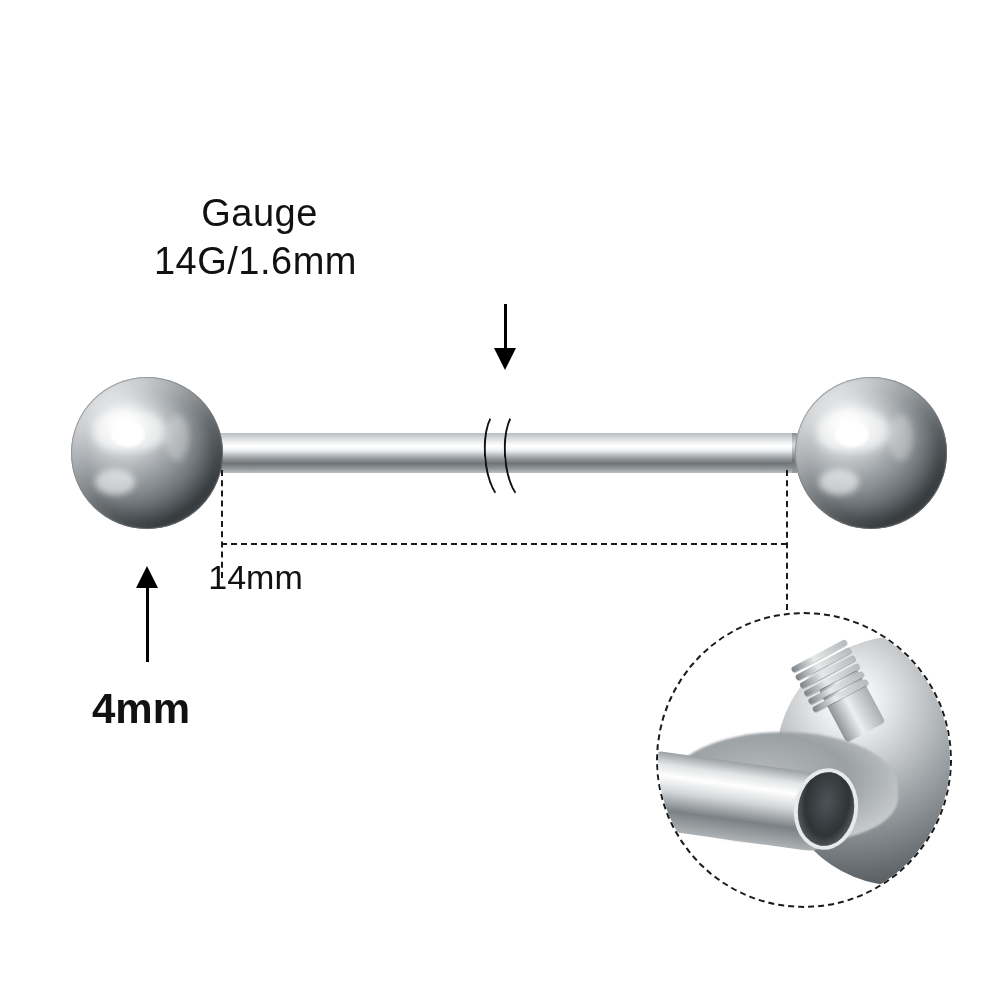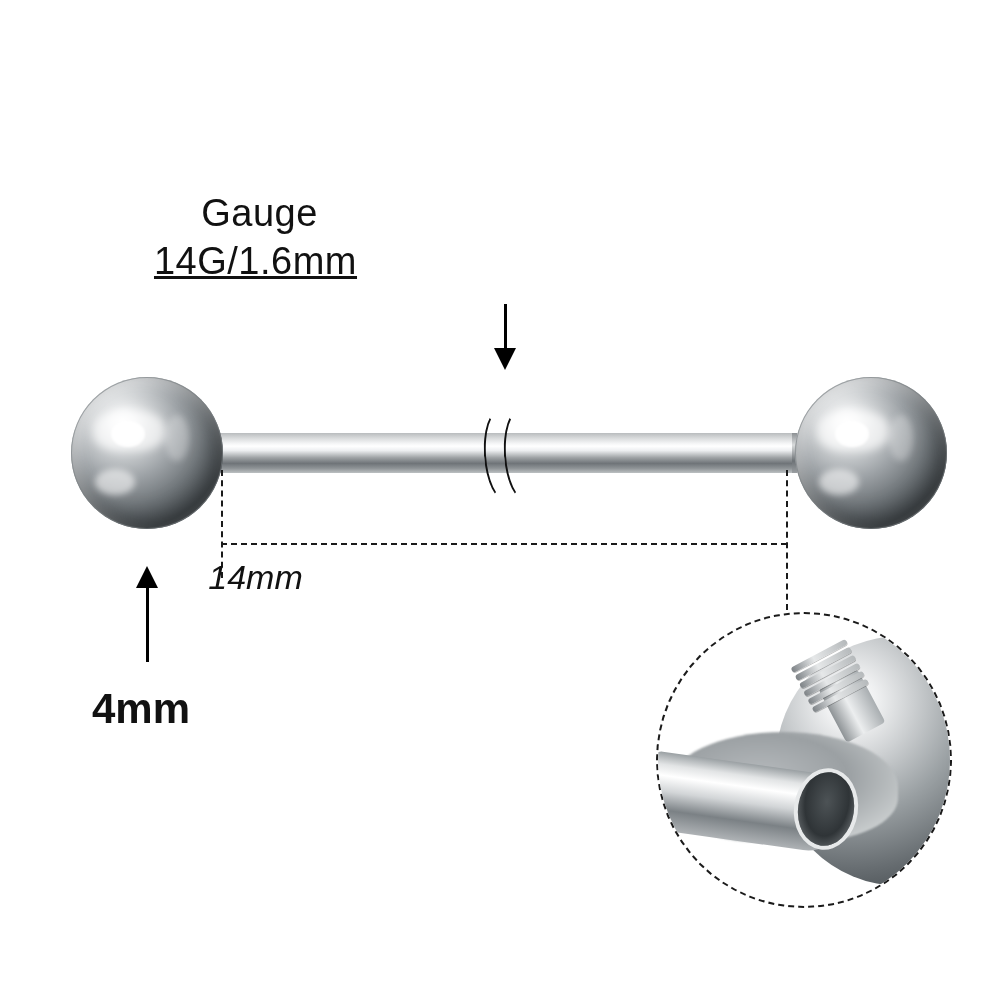--- a/index.html
+++ b/index.html
@@ -30,29 +30,28 @@
     text-align: center;
     font-size: 38px;
     letter-spacing: 0.5px;
   }
   #gauge-title-inner { margin-left: -490px; }
   #gauge-value {
     left: 0; top: 240px; width: 1001px;
     text-align: center;
     font-size: 38px;
     letter-spacing: 0.5px;
-    text-decoration: underline;
   }
   #gauge-value-inner { margin-left: -490px; }
   #length-label {
     left: 0; top: 558px; width: 1001px;
     text-align: center;
     font-size: 34px;
   }
-  #length-label-inner { margin-left: -490px; font-style: italic; }
+  #length-label-inner { margin-left: -490px; }
   #ball-label {
     left: 92px; top: 685px;
     font-size: 42px;
     font-weight: 700;
   }
 
   
   .arrow-line {
     position: absolute;
     background: #000000;

